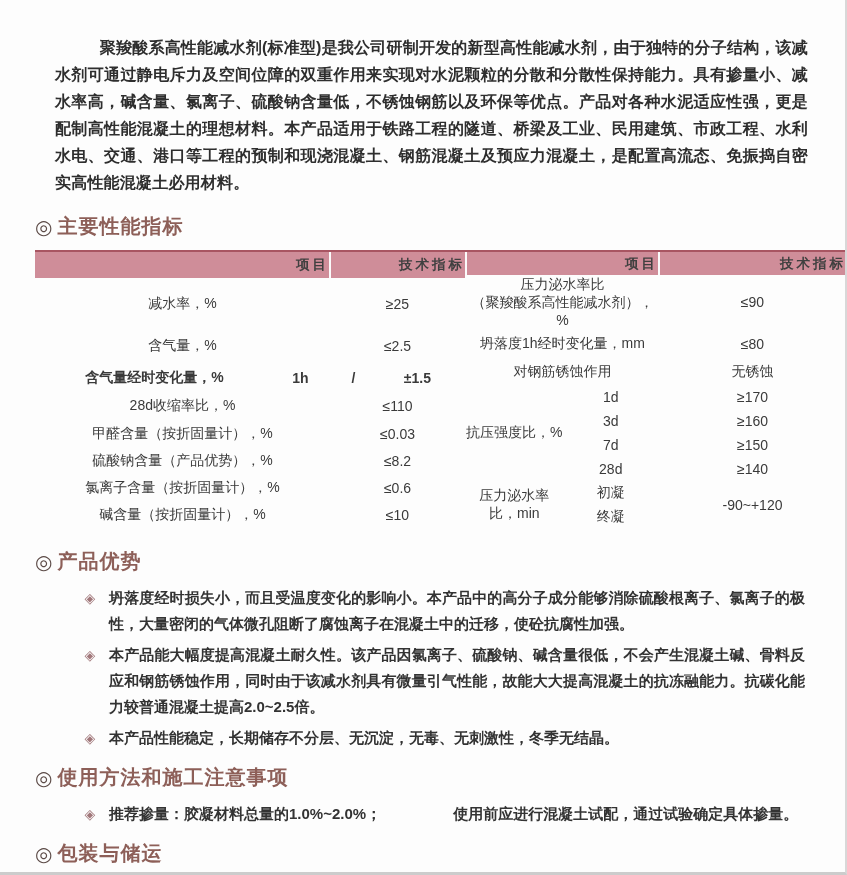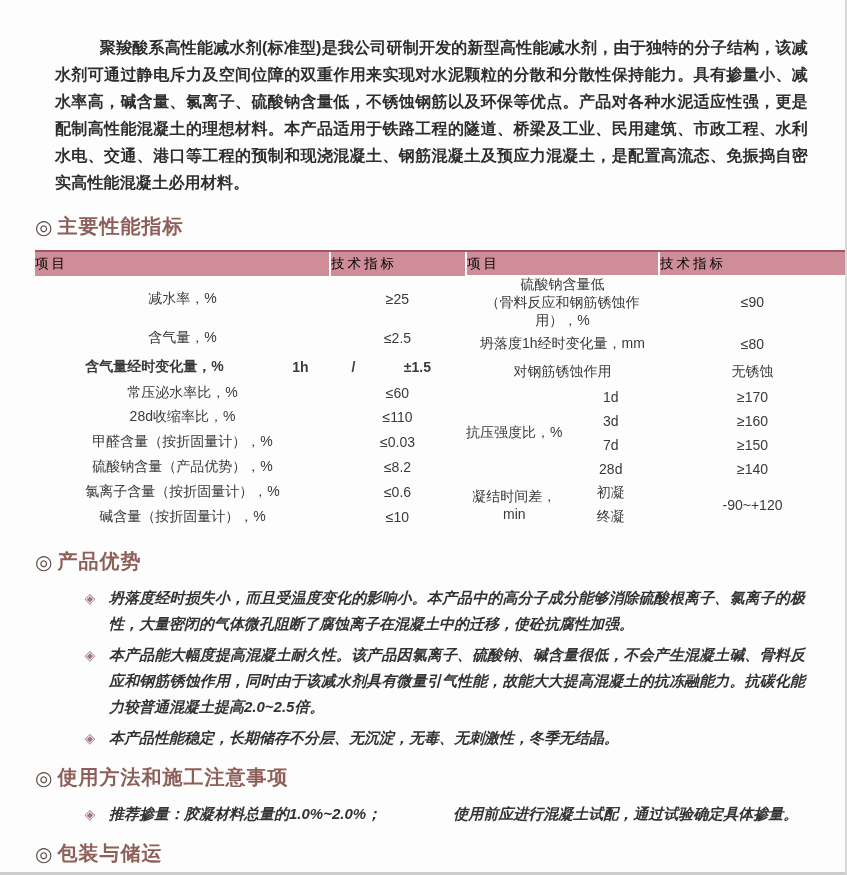--- a/index.html
+++ b/index.html
@@ -54,26 +54,26 @@
   
   .table-wrap {
     margin-top: 10px;
     width: 810px;
     display: flex;
     border-top: 2px solid #a85562;
   }
   table.ptable { border-collapse: collapse; table-layout: fixed; font-size: 14px; color: #3a3a3a; }
   table.ptable th {
     background: #cf8d99;
-    color: #000000;
-    font-weight: normal;
+    color: #404040;
+    font-weight: bold;
     font-size: 13.5px;
     letter-spacing: 3px;
     height: 23px;
-    text-align: left;
+    text-align: right;
   }
   table.ptable td { text-align: center; vertical-align: middle; padding: 0; }
   .t-left  { width: 430px; }
   .t-right { width: 380px; }
   .t-left  .c-item { width: 295px; }
   .t-left  .c-val  { width: 135px; border-left: 2px solid #fbfbfb; }
   .t-right .c-item2 { width: 193px; border-left: 2px solid #fbfbfb; }
   .t-right .c-val2  { width: 187px; border-left: 2px solid #fbfbfb; }
   .t-right .col-grp { width: 105px; }
   .t-right .col-sub { width: 88px; }
@@ -106,21 +106,20 @@
     text-align: center;
   }
   .bullet-item .btext {
     flex: 1;
     margin-right: 28px;
     font-size: 15px;
     line-height: 26px;
     font-weight: 600;
     color: #333;
     text-align: justify;
-    font-style: italic;
   }
   .usage-line { display: flex; }
   .usage-line .seg-note { margin-left: 72px; }
 </style>
 </head>
 <body>
 
 <div class="page">
   <div class="content">
 
@@ -150,24 +149,20 @@
           <td colspan="2">
             <div class="spec">
               <span class="s-item">含气量经时变化量，%</span>
               <span class="s-time">1h</span>
               <span class="s-slash">/</span>
               <span class="s-val">±1.5</span>
             </div>
           </td>
         </tr>
         <tr class="h24">
-          <td>常压泌水率比，%</td>
-          <td>≤60</td>
-        </tr>
-        <tr class="h24">
           <td>28d收缩率比，%</td>
           <td>≤110</td>
         </tr>
         <tr class="h24">
           <td>甲醛含量（按折固量计），%</td>
           <td>≤0.03</td>
         </tr>
         <tr class="h24">
           <td>硫酸钠含量（产品优势），%</td>
           <td>≤8.2</td>
@@ -184,22 +179,22 @@
         </table>
 
       <table class="ptable t-right">
         <tbody>
             <tr class="thead">
           <th class="c-item2" colspan="2">项目</th>
           <th class="c-val2">技术指标</th>
         </tr>
         <tr class="h45">
           <td colspan="2" class="two-line">
-            <div>硫酸钠含量低</div>
-            <div>（骨料反应和钢筋锈蚀作用），%</div>
+            <div>压力泌水率比</div>
+            <div>（聚羧酸系高性能减水剂），%</div>
           </td>
           <td>≤90</td>
         </tr>
         <tr class="h30">
           <td colspan="2">坍落度1h经时变化量，mm</td>
           <td>≤80</td>
         </tr>
         <tr class="h26">
           <td colspan="2">对钢筋锈蚀作用</td>
           <td>无锈蚀</td>
@@ -215,21 +210,21 @@
         </tr>
         <tr class="h24">
           <td class="col-sub">7d</td>
           <td>≥150</td>
         </tr>
         <tr class="h24">
           <td class="col-sub">28d</td>
           <td>≥140</td>
         </tr>
         <tr class="h24">
-          <td rowspan="2" class="col-grp">凝结时间差，min</td>
+          <td rowspan="2" class="col-grp">压力泌水率比，min</td>
           <td class="col-sub">初凝</td>
           <td rowspan="2">-90~+120</td>
         </tr>
         <tr class="h24">
           <td class="col-sub">终凝</td>
         </tr>
       </tbody>
         </table>
     </div>
 

